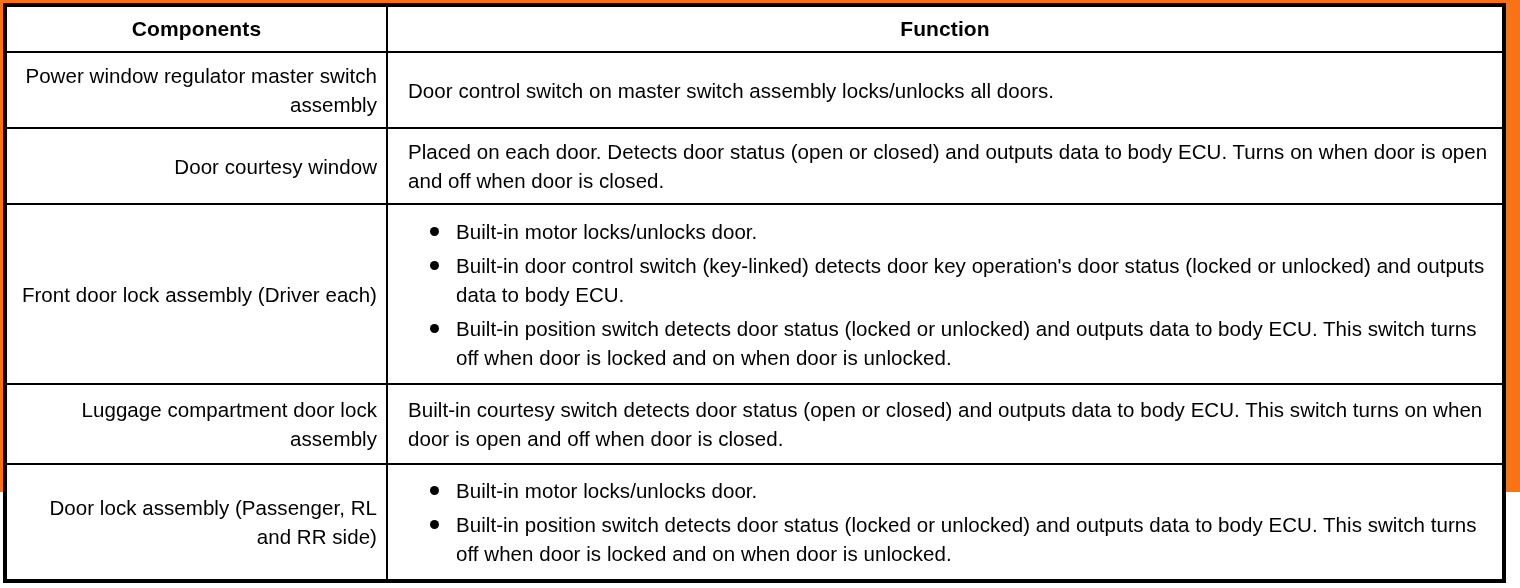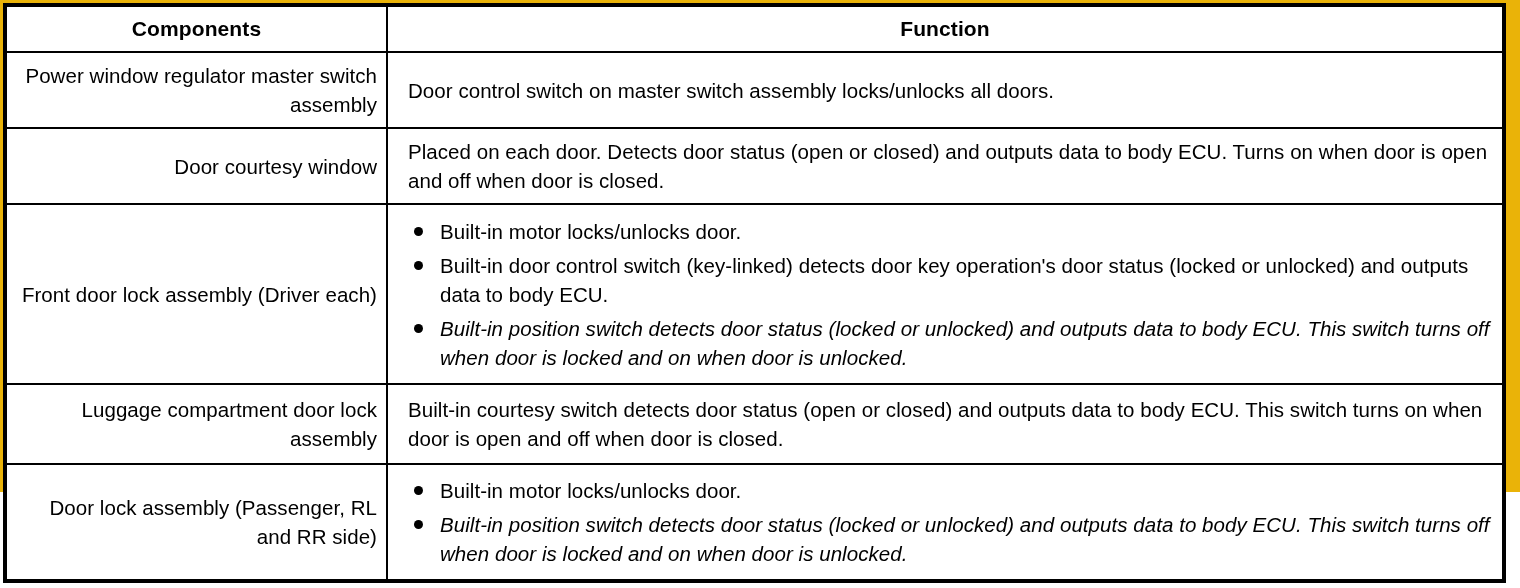--- a/index.html
+++ b/index.html
@@ -12,21 +12,21 @@
     height: 588px;
     font-family: "Liberation Sans", sans-serif;
     color: #000000;
     overflow: hidden;
   }
 
   .sheet {
     position: relative;
     width: 1520px;
     height: 492px;
-    background: #eab308;
+    background: #f97316;
   }
 
   table.spec-table {
     position: absolute;
     left: 3px;
     top: 3px;
     width: 1503px;
     border-collapse: collapse;
     table-layout: fixed;
     background: #ffffff;
@@ -82,21 +82,20 @@
     padding: 0;
   }
   ul.bullets > li {
     position: relative;
     padding-left: 38px;
     margin: 0 0 5px 0;
     line-height: 1.42;
   }
   ul.bullets > li:last-child {
     margin-bottom: 0;
-    font-style: italic;
   }
   ul.bullets > li::before {
     content: "";
     position: absolute;
     left: 12px;
     top: 10px;
     width: 9px;
     height: 9px;
     border-radius: 50%;
     background: #000000;
@@ -107,21 +106,21 @@
   tr.row-1 td { height: 38px; }
   tr.row-2 td { height: 52px; }
   tr.row-3 td { height: 158px; }
   tr.row-4 td { height: 62px; }
   tr.row-5 td { height: 94px; }
 
   tr.row-3 td.cell-function,
   tr.row-5 td.cell-function {
     padding-top: 10px;
     padding-bottom: 10px;
-    padding-left: 14px;
+    padding-left: 30px;
   }
 </style>
 </head>
 <body>
 
 <div class="sheet">
   <table class="spec-table">
     <colgroup>
       <col class="col-components">
       <col class="col-function">

